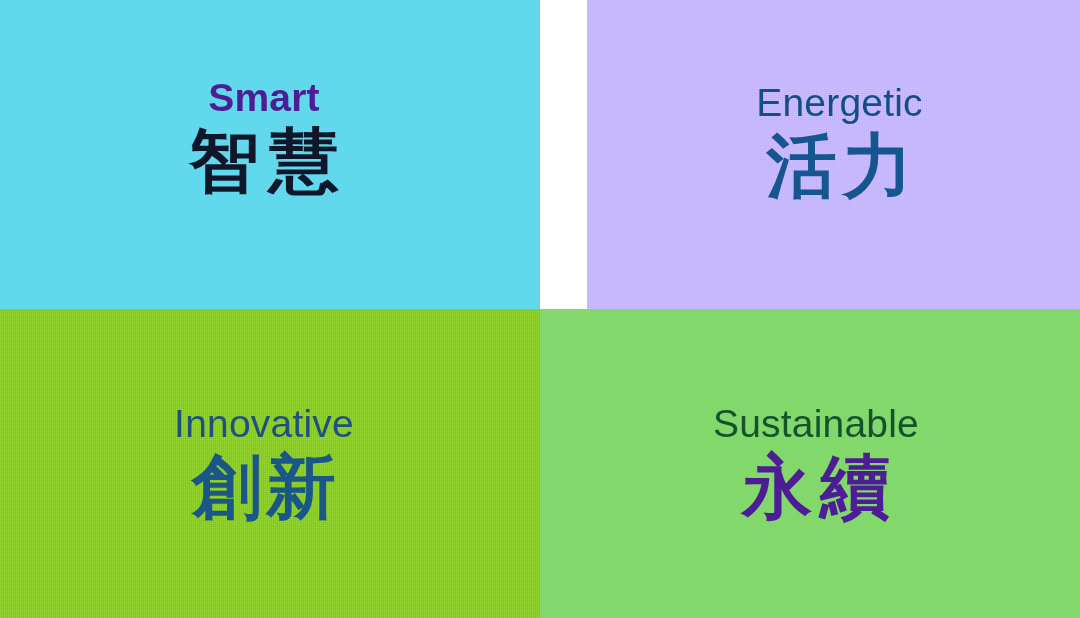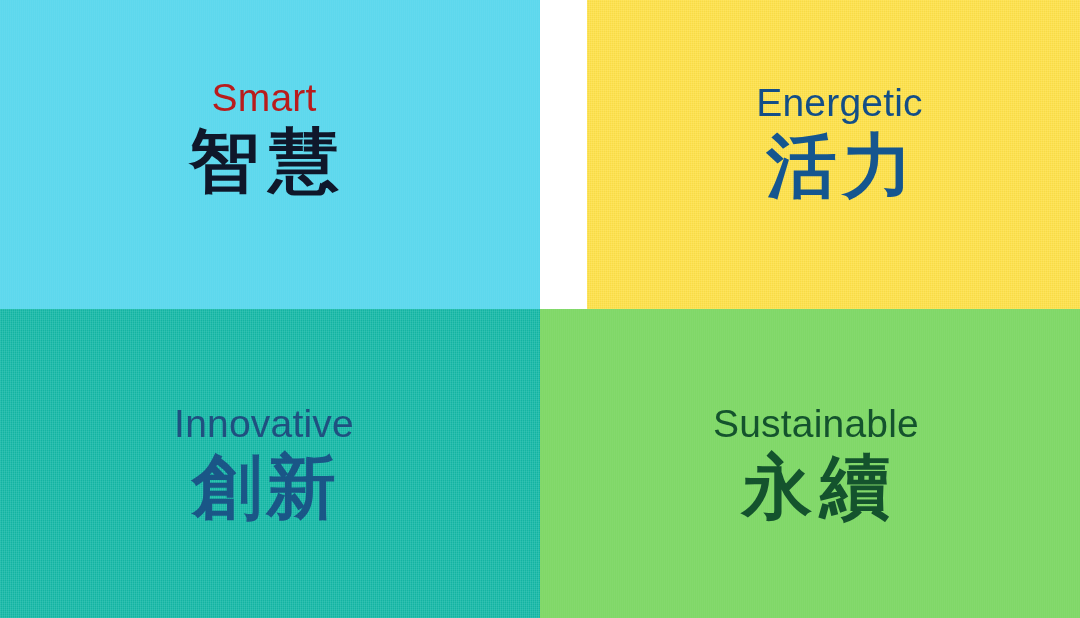--- a/index.html
+++ b/index.html
@@ -99,43 +99,43 @@
 </style>
 </head>
 <body>
 
 <div id="canvas">
   <div class="grid">
 
     <div class="cell cell-smart tex-soft" style="background:#5DD8ED;">
       <div class="texture"></div>
       <div class="stack">
-        <div class="label-en" style="color:#b91c1c;">Smart</div>
+        <div class="label-en" style="color:#4c1d95;font-weight:bold;">Smart</div>
         <div class="label-cjk" style="color:#0f172a;">智慧</div>
       </div>
     </div>
 
-    <div class="cell cell-energetic tex-on" style="background:#fde047;margin-left:47px;">
+    <div class="cell cell-energetic tex-on" style="background:#c4b5fd;margin-left:47px;">
       <div class="texture"></div>
       <div class="stack">
         <div class="label-en" style="color:#134E87;">Energetic</div>
         <div class="label-cjk" style="color:#15568F;">活力</div>
       </div>
     </div>
 
-    <div class="cell cell-innovative tex-on" style="background:#14b8a6;">
+    <div class="cell cell-innovative tex-on" style="background:#84cc16;">
       <div class="texture"></div>
       <div class="stack">
         <div class="label-en" style="color:#1F5080;">Innovative</div>
         <div class="label-cjk" style="color:#1A5687;">創新</div>
       </div>
     </div>
 
     <div class="cell cell-sustainable tex-soft" style="background:#80D868;">
       <div class="texture"></div>
       <div class="stack">
         <div class="label-en" style="color:#14532d;">Sustainable</div>
-        <div class="label-cjk" style="color:#14532d;">永續</div>
+        <div class="label-cjk" style="color:#4c1d95;">永續</div>
       </div>
     </div>
 
   </div>
 </div>
 
 </body></html>

